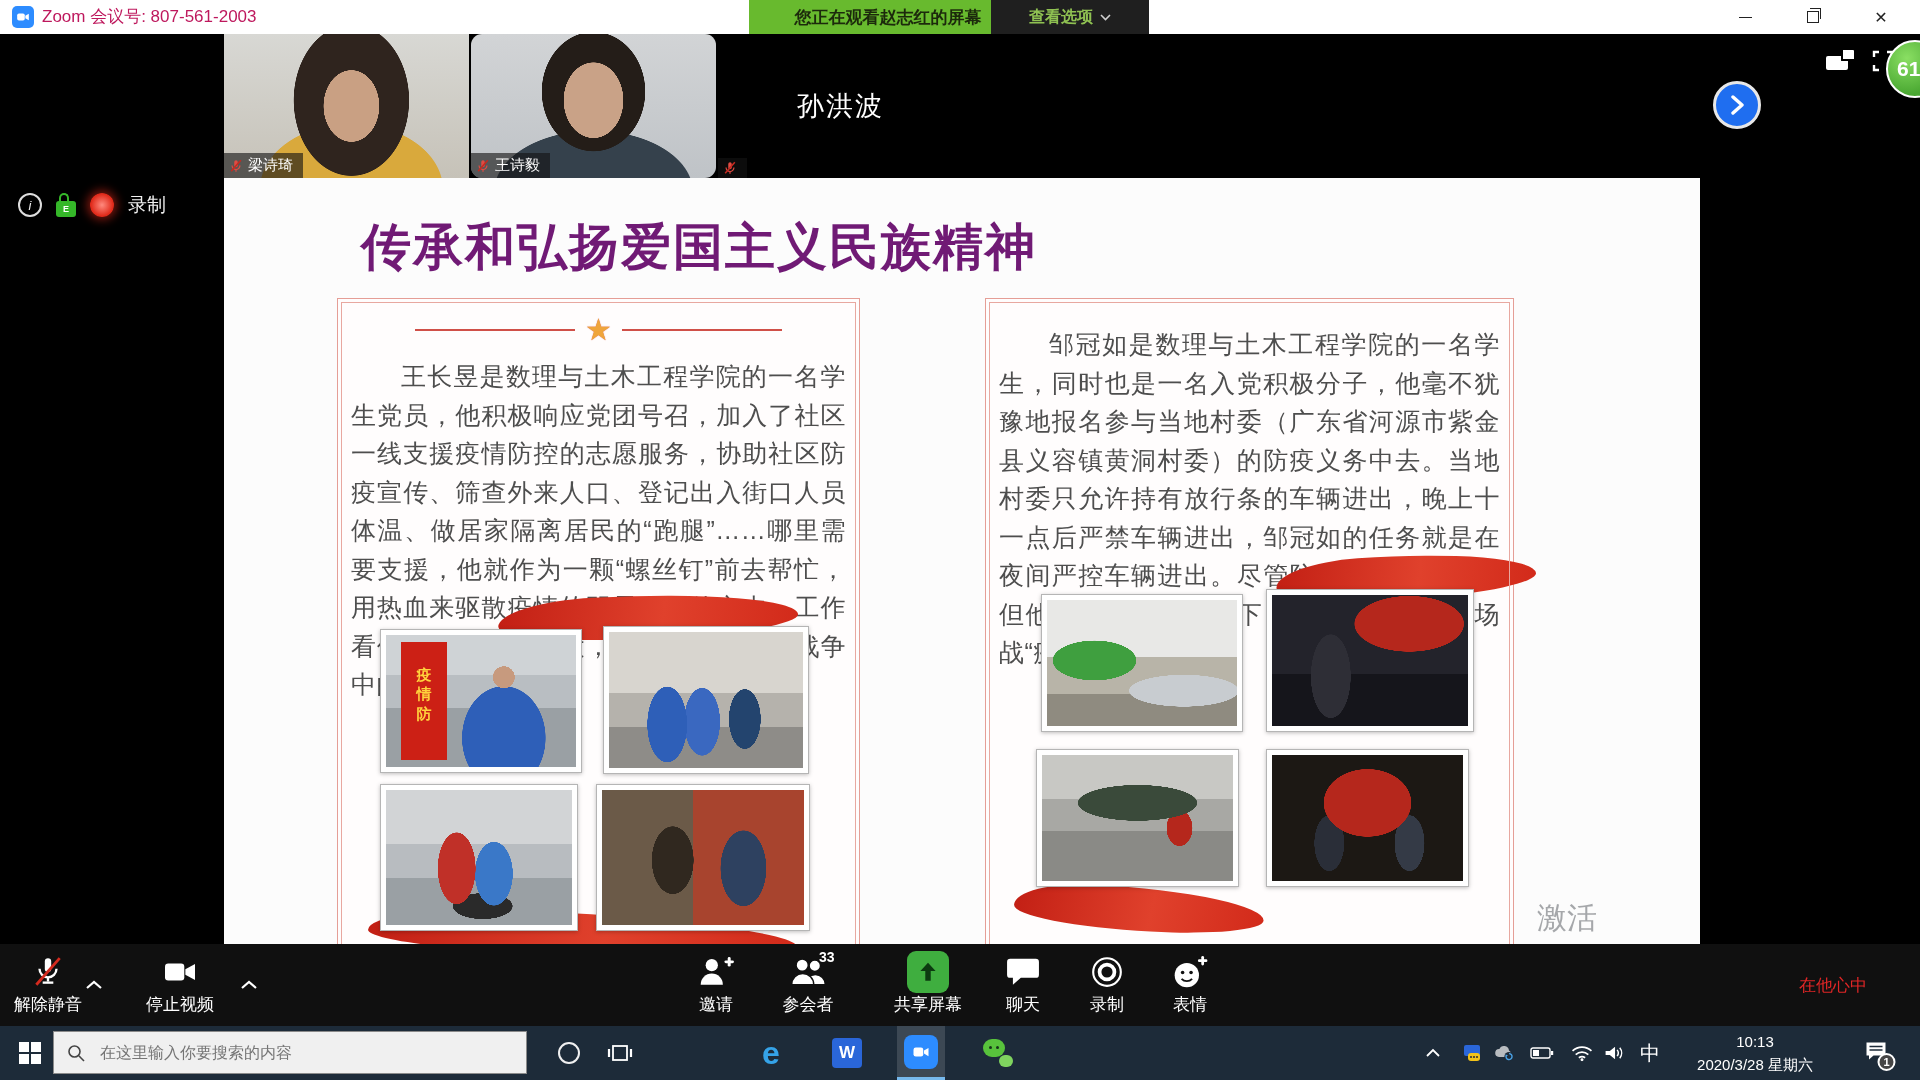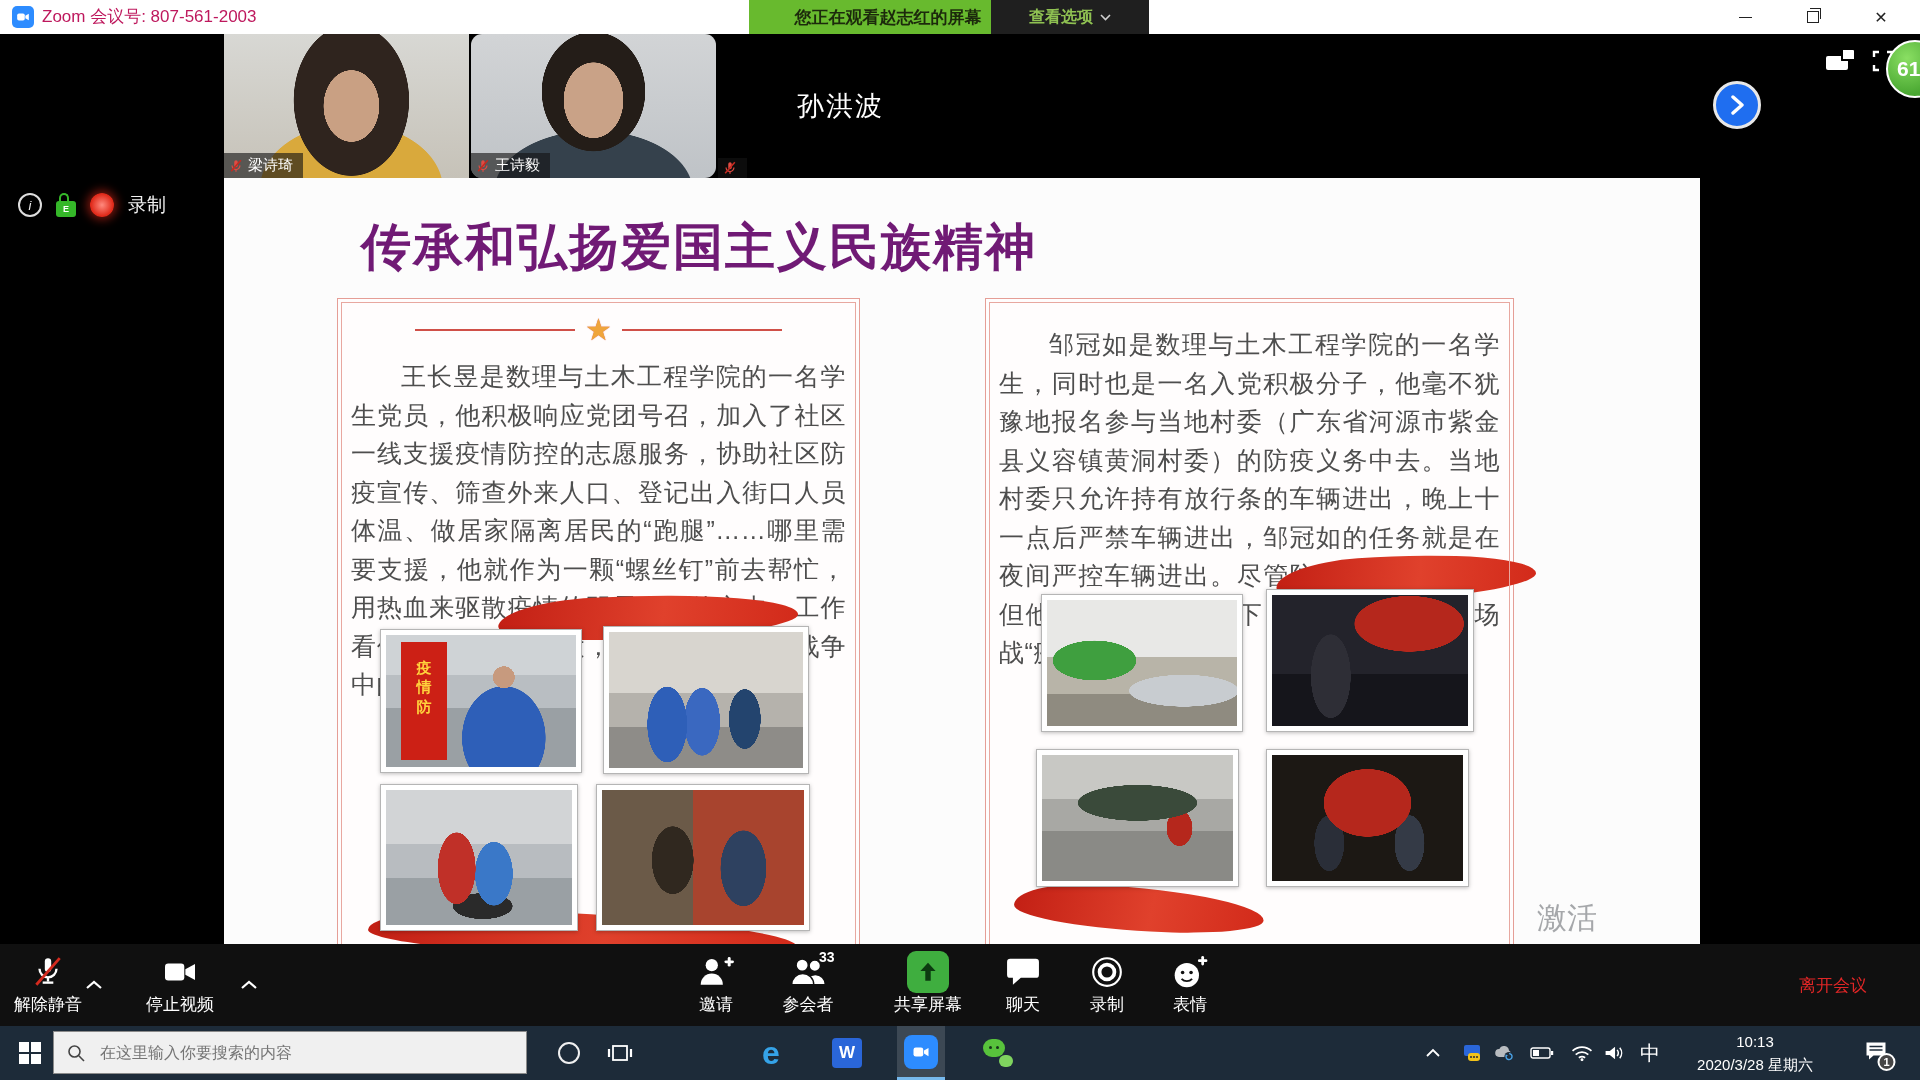--- a/index.html
+++ b/index.html
@@ -85,21 +85,21 @@
   .card.right .para{top:26px;}
   .brush{position:absolute;height:44px;background:linear-gradient(100deg,#c21f14,#e0412c 55%,#d22a1a);
          border-radius:32% 68% 45% 55% / 55% 62% 38% 45%;}
   .photo{position:absolute;background:#fff;border:1px solid #b5b5b5;padding:5px;box-shadow:0 1px 4px rgba(0,0,0,0.25);}
   .photo .img{width:100%;height:100%;}
   .img-l1{background:radial-gradient(circle 11px at 62% 32%,#c79a7e 0 99%,transparent 100%),
           radial-gradient(ellipse 42px 52px at 62% 78%,#2e5fb8 0 99%,transparent 100%),
           linear-gradient(180deg,#cfd3d6 0 30%,#b9bec2 30% 55%,#9aa0a4 55%);position:relative;}
   .img-l1 .banner{position:absolute;left:8%;top:5%;width:24%;height:90%;background:#cc2015;display:flex;justify-content:center;}
   .img-l1 .banner span{display:block;width:17px;word-break:break-all;line-height:1.3;color:#ffd23c;
-                       font-size:15px;font-weight:bold;margin-top:16px;text-align:center;}
+                       font-size:15px;font-weight:bold;margin-top:23px;text-align:center;}
   .img-l2{background:radial-gradient(ellipse 20px 38px at 30% 68%,#2e5fb8 0 99%,transparent 100%),
           radial-gradient(ellipse 18px 34px at 48% 66%,#3a68c0 0 99%,transparent 100%),
           radial-gradient(ellipse 16px 30px at 70% 64%,#23446e 0 99%,transparent 100%),
           linear-gradient(180deg,#d8d5cf 0 45%,#b5b2ac 45% 70%,#8e8c88 70%);}
   .img-l3{background:radial-gradient(ellipse 19px 36px at 38% 58%,#c03028 0 99%,transparent 100%),
           radial-gradient(ellipse 19px 32px at 58% 62%,#3a78c8 0 99%,transparent 100%),
           radial-gradient(ellipse 30px 13px at 52% 86%,#2a2a2a 0 99%,transparent 100%),
           linear-gradient(180deg,#d2d4d6 0 40%,#b8bcc0 40% 65%,#9aa0a4 65%);}
   .img-l4{background:radial-gradient(ellipse 23px 38px at 70% 58%,#2e4160 0 99%,transparent 100%),
           radial-gradient(ellipse 21px 34px at 35% 52%,#30281f 0 99%,transparent 100%),
@@ -405,21 +405,21 @@
             <circle cx="11" cy="16.5" r="1.7" fill="#111"></circle>
             <circle cx="19" cy="16.5" r="1.7" fill="#111"></circle>
             <path d="M10 22.5a7 7 0 0 0 10 0" stroke="#111" stroke-width="1.8" fill="none"></path>
             <rect x="25.5" y="4" width="9" height="2.6" rx="1.3" fill="#fff"></rect>
             <rect x="28.7" y="0.8" width="2.6" height="9" rx="1.3" fill="#fff"></rect>
           </svg>
       </div>
       <div class="lbl">表情</div>
     </div>
 
-    <div class="leave">离开会议</div>
+    <div class="leave">在他心中</div>
   </div>
 
   <div class="taskbar">
 
     <div class="tb" style="left:30px;">
       <div class="winlogo">
           <span></span>
           <span></span>
           <span></span>
           <span></span>

